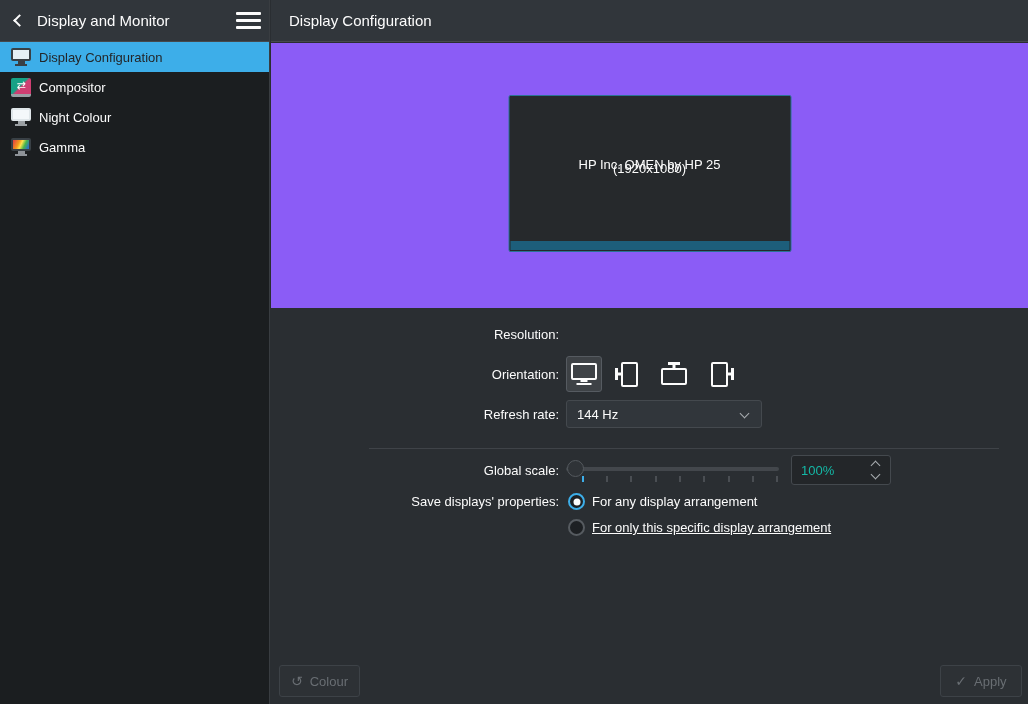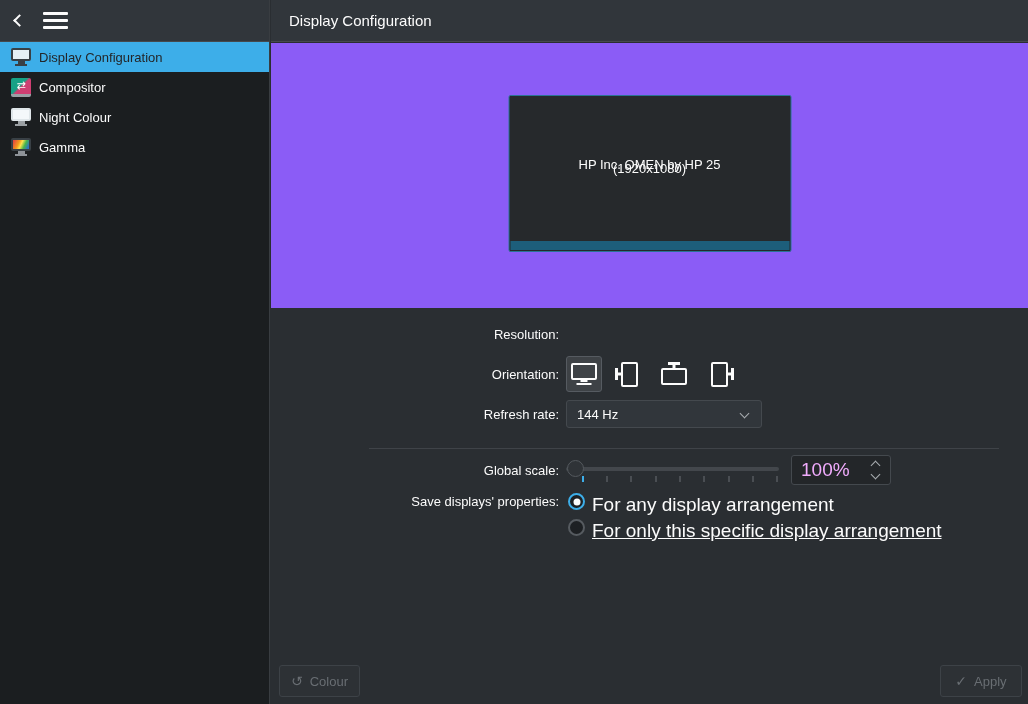--- a/index.html
+++ b/index.html
@@ -63,47 +63,48 @@
 
   .separator { position:absolute; left:98px; top:448px; width:630px; height:1px; background:#3f4348; }
 
   .slider-track { position:absolute; left:295px; top:467px; width:213px; height:4px; background:#43474c; border-radius:2px; cursor:pointer; }
   .slider-handle { position:absolute; left:296px; top:460px; width:17px; height:17px; border-radius:50%; background:#2f3337; border:1px solid #54595e; cursor:grab; }
   .slider-ticks { position:absolute; left:0; top:476px; }
   .slider-ticks i { position:absolute; top:0; width:2px; height:6px; background:#4a4e53; }
   .slider-ticks i.active { background:#3daee9; }
 
   .spinbox { position:absolute; left:520px; top:455px; width:100px; height:30px; background:#232629; border:1px solid #44494e; border-radius:3px; }
-  .spin-input { position:absolute; left:0; top:0; width:72px; height:28px; background:transparent; border:none; outline:none; color:#f0abfc; font-size:19px; font-family:inherit; padding-left:9px; }
+  .spin-input { position:absolute; left:0; top:0; width:72px; height:28px; background:transparent; border:none; outline:none; color:#14b8a6; font-size:13px; font-family:inherit; padding-left:9px; }
   .spin-up,.spin-down { position:absolute; right:8px; width:12px; height:12px; cursor:pointer; }
   .spin-up { top:2px; } .spin-down { top:14px; }
   .spin-up::after { content:""; position:absolute; left:2px; top:4px; width:6px; height:6px; border-left:1.5px solid #a9adb1; border-bottom:1.5px solid #a9adb1; transform:rotate(135deg); }
   .spin-down::after { content:""; position:absolute; left:2px; top:1px; width:6px; height:6px; border-left:1.5px solid #a9adb1; border-bottom:1.5px solid #a9adb1; transform:rotate(-45deg); }
 
   .radio { position:absolute; left:297px; width:17px; height:17px; border-radius:50%; border:2px solid #565b60; background:#1d2023; cursor:pointer; }
   .radio.checked { border-color:#3daee9; }
   .radio.checked::after { content:""; position:absolute; left:50%; top:50%; transform:translate(-50%,-50%); width:7px; height:7px; border-radius:50%; background:#fcfcfc; }
-  .radio-label { position:absolute; left:321px; font-size:19px; color:#fcfcfc; white-space:nowrap; }
+  .radio-label { position:absolute; left:321px; font-size:13px; color:#fcfcfc; white-space:nowrap; }
 
   
   .btn { position:absolute; top:665px; height:32px; border:1px solid #3d4247; border-radius:3px; background:#2d3135; color:#696e73; font-size:13px; display:flex; align-items:center; justify-content:center; gap:7px; cursor:default; }
   .btn .bicon { font-size:14px; line-height:1; color:#696e73; }
   .btn-reset { left:8px; width:81px; }
   .btn-apply { left:669px; width:82px; }
 </style>
 </head>
 <body>
 
 <div class="window">
 
   <div class="sidebar">
     <div class="sidebar-header">
       <div class="back-btn">
         <span class="chev-left"></span>
       </div>
+      <div class="sidebar-title">Display and Monitor</div>
       <div class="menu-btn">
         <i></i>
           <i></i>
           <i></i>
       </div>
     </div>
     <div class="sidebar-list">
       <div class="side-item selected">
         <span class="side-icon">
           <span class="mi-screen"></span>

